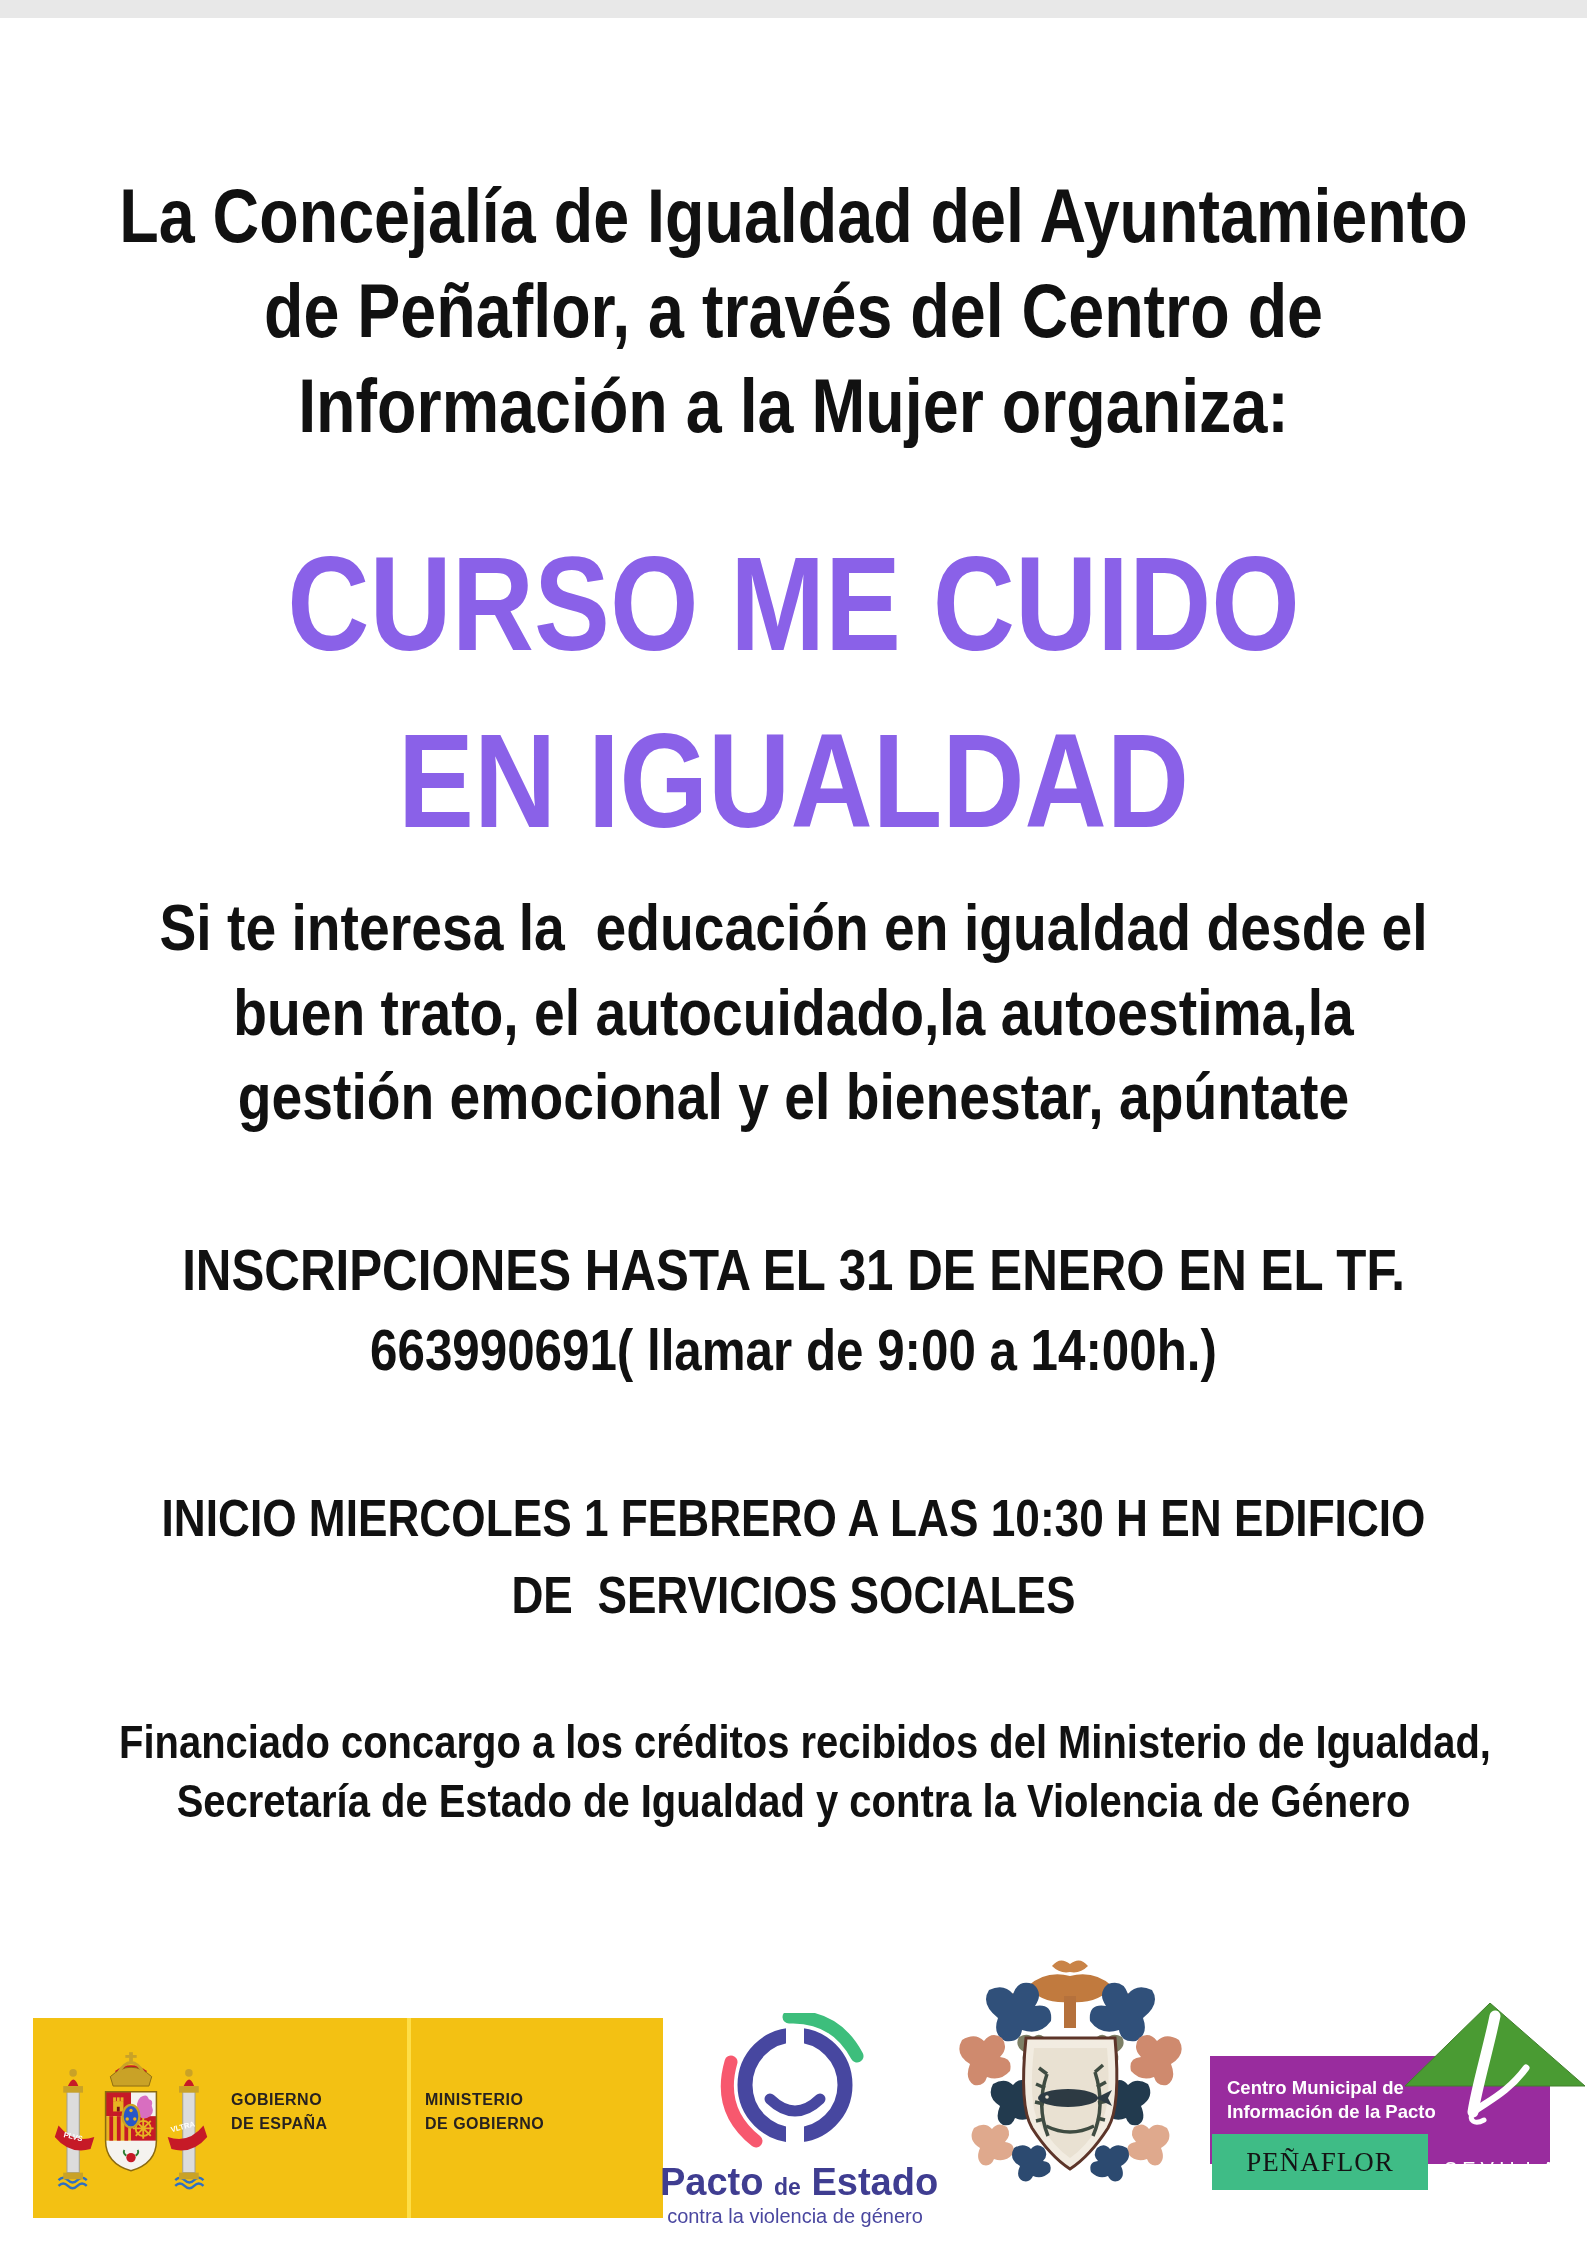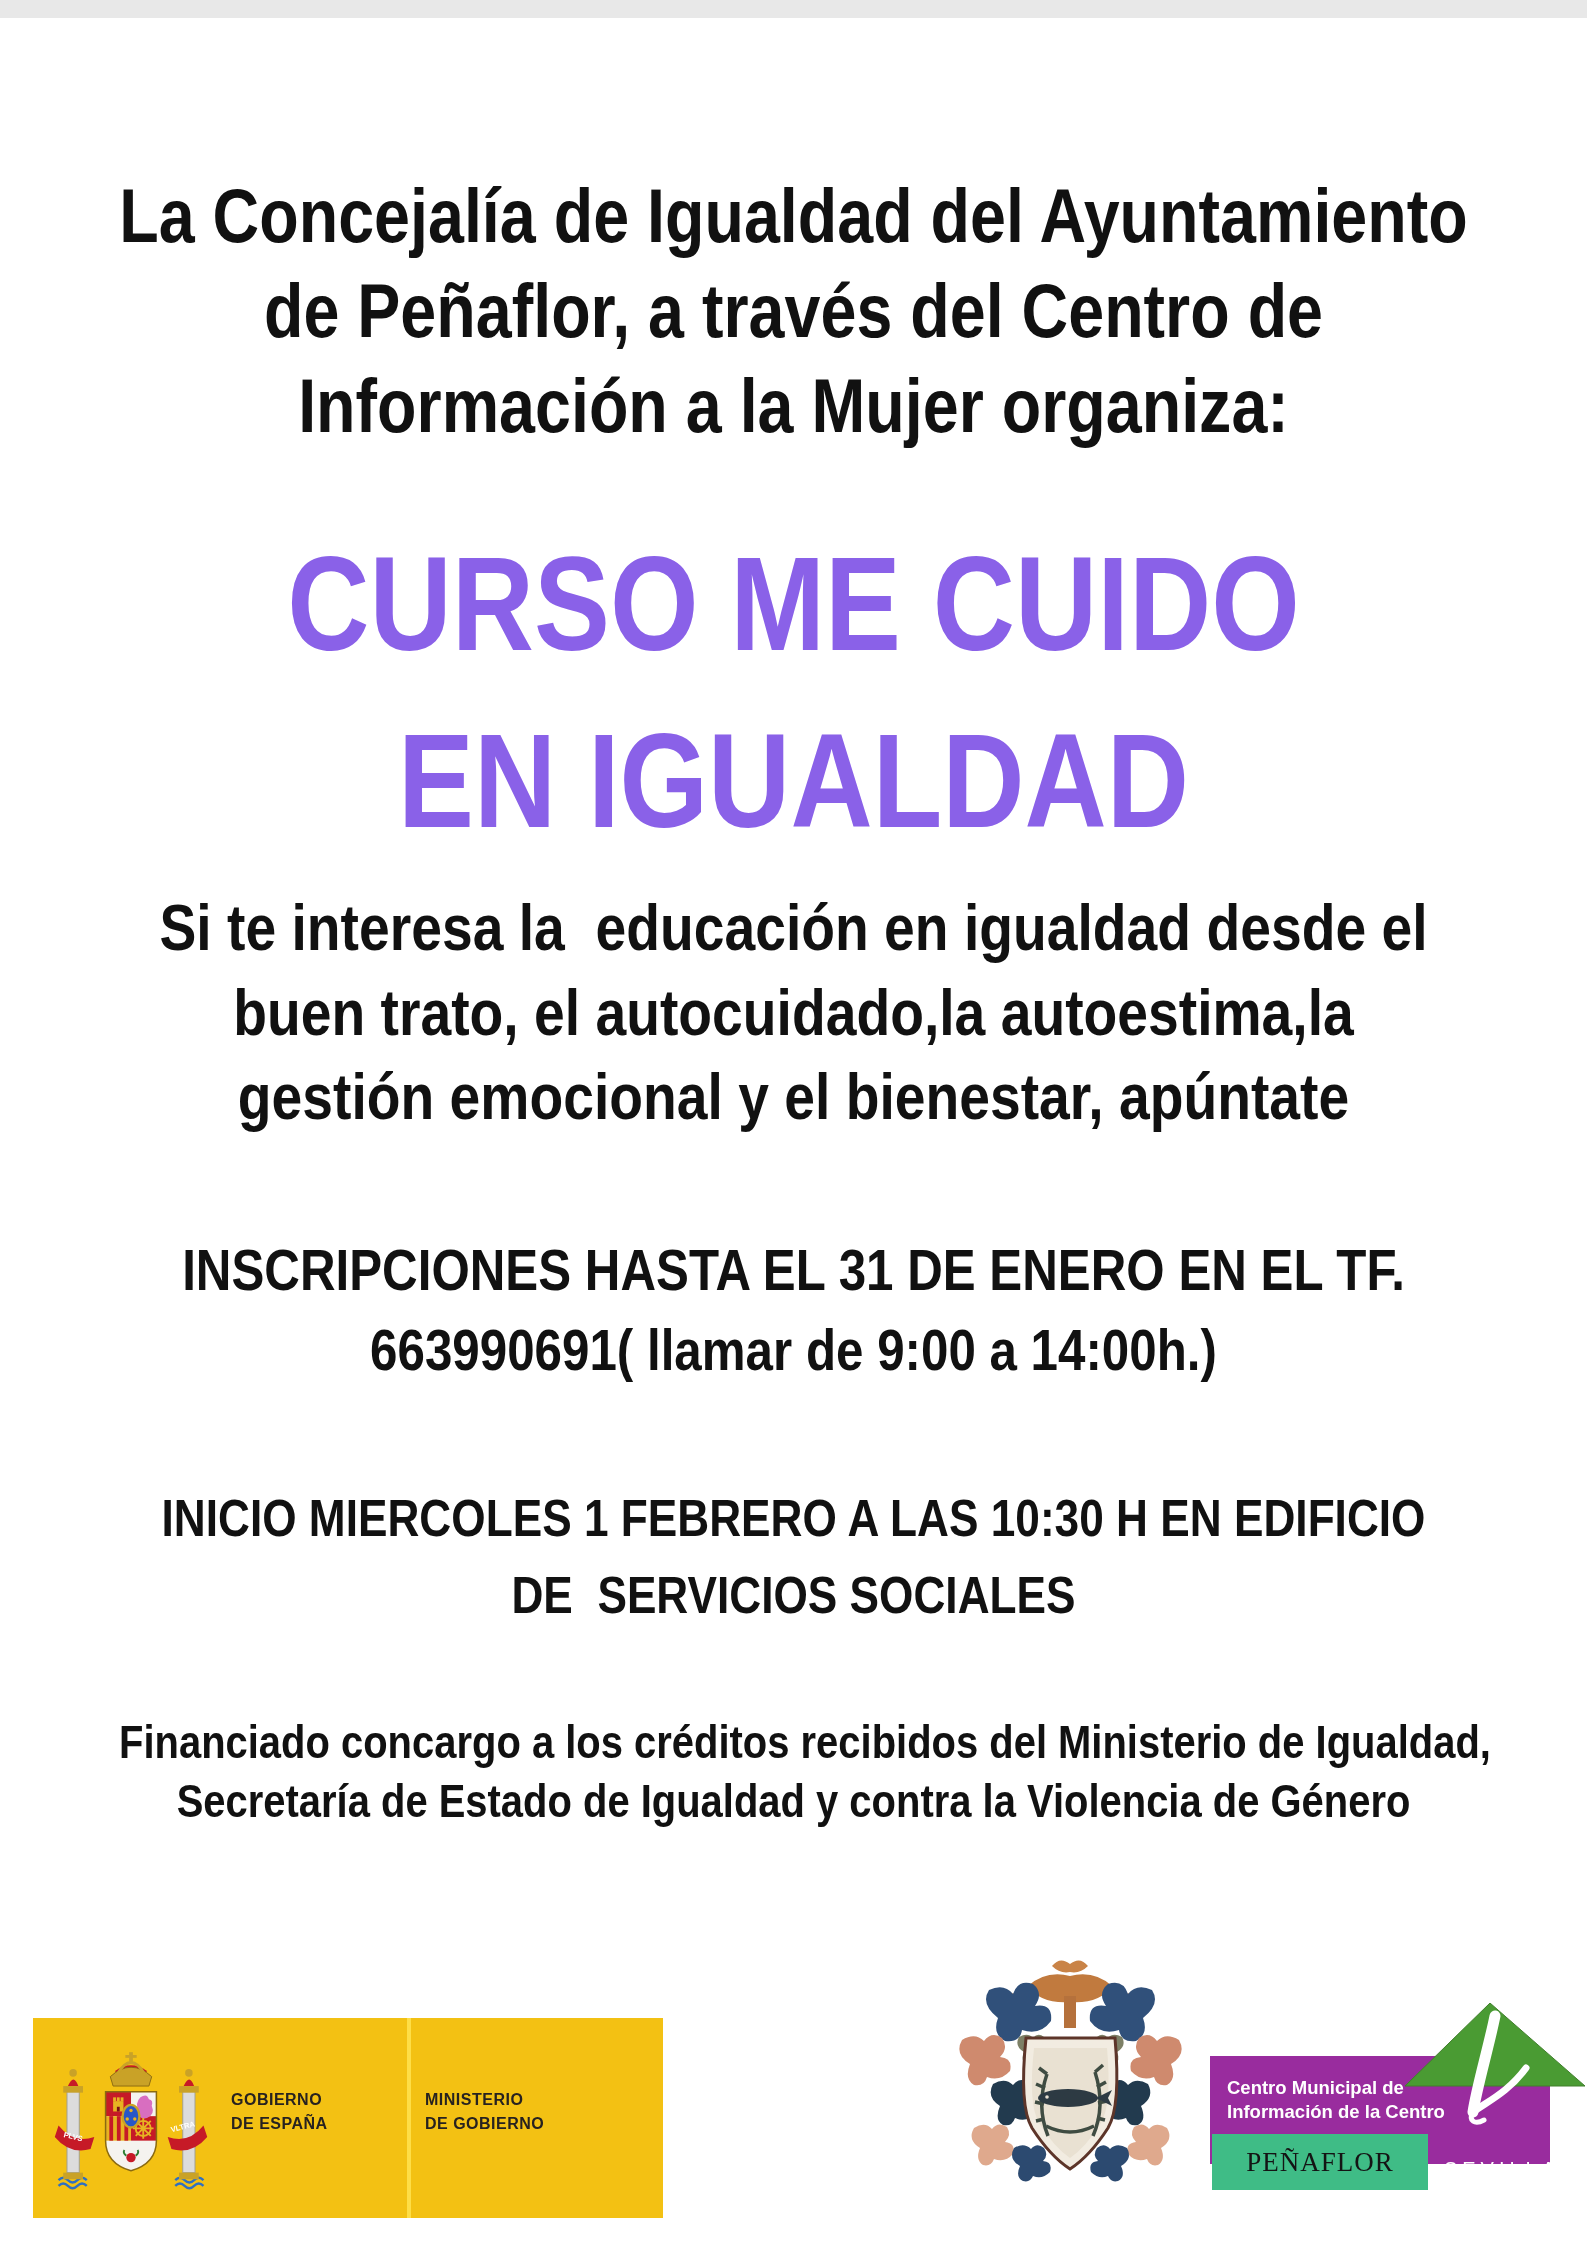--- a/index.html
+++ b/index.html
@@ -186,20 +186,36 @@
         <div class="line">GOBIERNO</div>
         <div class="line">DE ESPAÑA</div>
       </div>
       <div class="gov-divider"></div>
       <div class="gov-col ministerio">
         <div class="line">MINISTERIO</div>
         <div class="line">DE GOBIERNO</div>
       </div>
     </div>
 
+    <div class="pacto-logo">
+      <svg class="pacto-mark" width="210" height="150" viewBox="0 0 210 150">
+        <circle cx="105" cy="72" r="50" fill="none" stroke="#4747a0" stroke-width="15"></circle>
+        <rect x="96" y="8" width="18" height="26" fill="#ffffff"></rect>
+        <rect x="96" y="110" width="18" height="26" fill="#ffffff"></rect>
+        <path d="M80,86 Q105,110 130,86" fill="none" stroke="#4747a0" stroke-width="11" stroke-linecap="round"></path>
+        <path d="M41,49 Q27,97 66,128" fill="none" stroke="#f7586e" stroke-width="13" stroke-linecap="round"></path>
+        <path d="M99,4 Q145,2 167,43" fill="none" stroke="#3dbe7c" stroke-width="13" stroke-linecap="round"></path>
+      </svg>
+      <div class="pacto-title">
+        <span>Pacto</span>
+        <span class="small-de">de</span>
+        <span>Estado</span>
+      </div>
+      <div class="pacto-sub">contra la violencia de género</div>
+    </div>
 
     <svg class="crest" width="285" height="270" viewBox="0 0 285 270">
 
       <g>
         <path d="M142,8 q-10,-8 -18,2 q8,8 18,6 q10,2 18,-6 q-8,-10 -18,-2 z" fill="#c98347"></path>
         <path d="M100,30 q18,-16 42,-10 q24,-6 42,10 q-12,18 -42,16 q-30,2 -42,-16 z" fill="#c17a3e"></path>
         <path d="M88,38 q-16,-4 -22,6 q10,10 24,4 z" fill="#d59a6b"></path>
         <path d="M197,38 q16,-4 22,6 q-10,10 -24,4 z" fill="#d59a6b"></path>
         <rect x="136" y="40" width="12" height="32" fill="#b5713c"></rect>
       </g>
@@ -229,21 +245,21 @@
         <ellipse cx="140" cy="142" rx="30" ry="9"></ellipse>
         <path d="M168,142 l16,-8 l-4,8 l4,8 z"></path>
       </g>
       <circle cx="119" cy="141" r="1.8" fill="#e9e1d2"></circle>
     </svg>
 
     <div class="cmim-logo">
       <div class="cmim-box">
         <div class="cmim-text">
           <div>Centro Municipal de</div>
-          <div>Información de la Centro</div>
+          <div>Información de la Pacto</div>
         </div>
         <div class="cmim-town">PEÑAFLOR</div>
       </div>
       <svg class="cmim-triangle" width="185" height="85" viewBox="0 0 185 85">
         <polygon points="90,0 5,83 185,83" fill="#4a9b33"></polygon>
         <polygon points="90,0 5,83 185,83" fill="none" stroke="#417f2d" stroke-width="1"></polygon>
       </svg>
       <svg class="cmim-stroke" width="150" height="140" viewBox="0 0 150 140">
         <path d="M65,6 C58,40 47,76 43,102" fill="none" stroke="#ffffff" stroke-width="11" stroke-linecap="round"></path>
         <path d="M43,102 C60,90 78,82 96,58" fill="none" stroke="#ffffff" stroke-width="7" stroke-linecap="round"></path>

